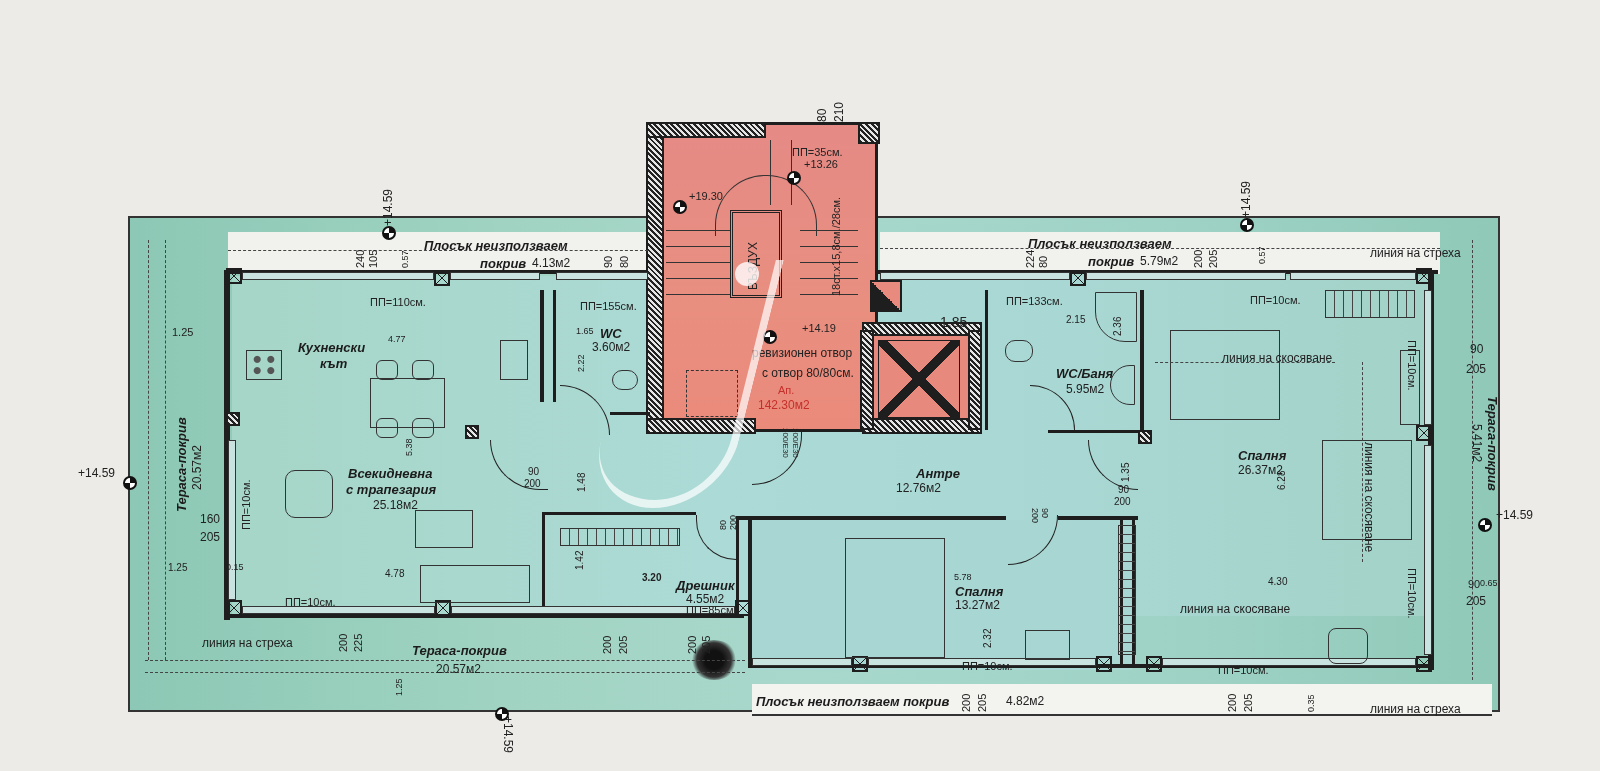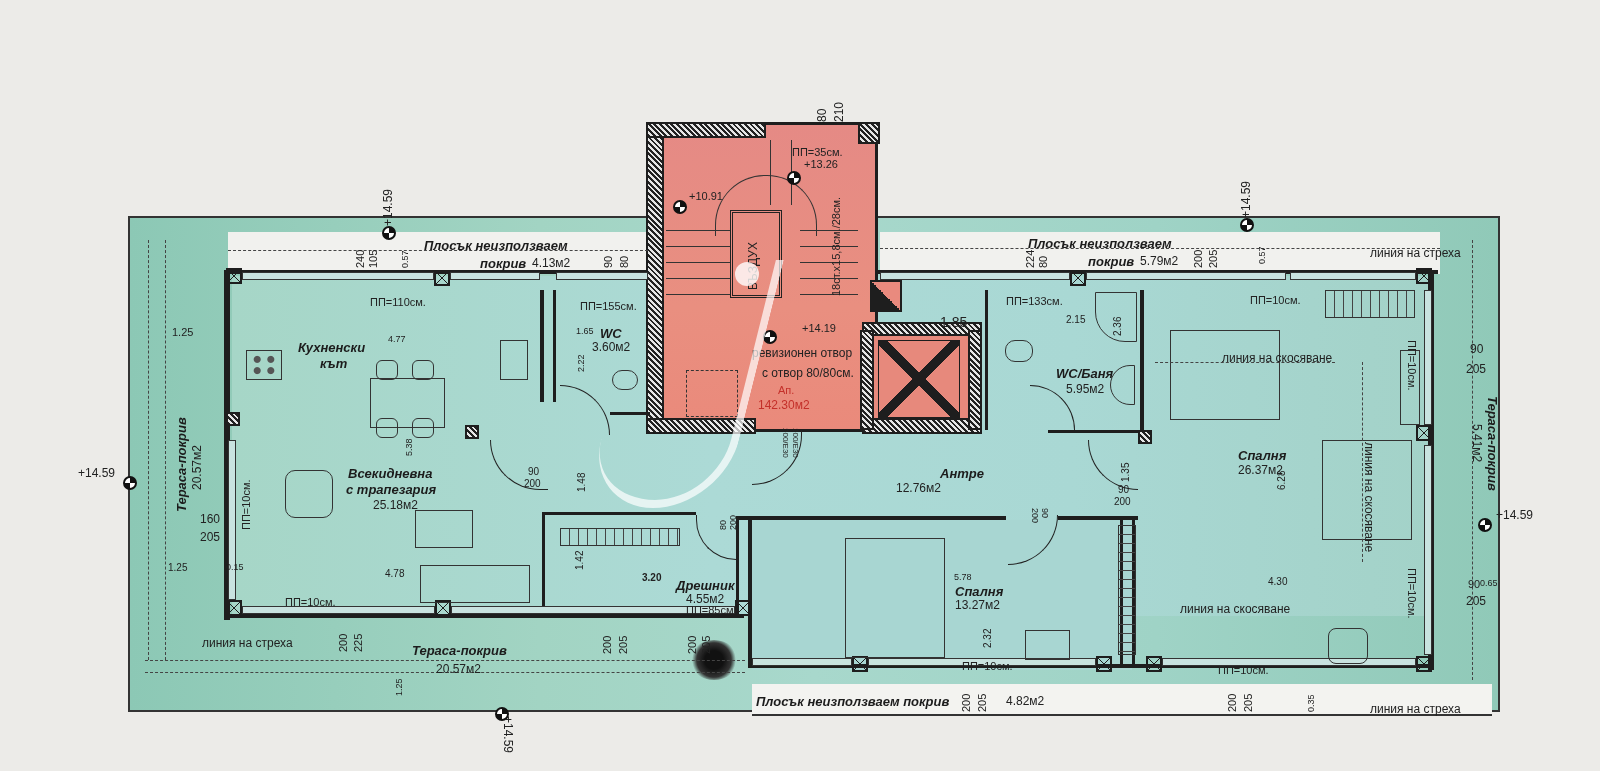--- a/index.html
+++ b/index.html
@@ -165,21 +165,21 @@
   <div class="marker" style="left:763px;top:330px;"></div>
 
   <span class="num vert" style="left:381px;top:226px;font-size:12px;">+14.59</span>
   <span class="num vert" style="left:1239px;top:218px;font-size:12px;">+14.59</span>
   <span class="num" style="left:78px;top:466px;font-size:12px;">+14.59</span>
   <span class="num" style="left:1496px;top:508px;font-size:12px;">+14.59</span>
   <span class="num vert90" style="left:515px;top:716px;font-size:12px;">+14.59</span>
 
   <span class="num" style="left:792px;top:146px;">ПП=35см.</span>
   <span class="num" style="left:804px;top:158px;">+13.26</span>
-  <span class="num" style="left:689px;top:190px;">+10.91</span>
+  <span class="num" style="left:689px;top:190px;">+19.30</span>
   <span class="num" style="left:778px;top:322px;margin-left:24px;">+14.19</span>
   <span class="num vert" style="left:746px;top:290px;font-size:12px;">ВЪЗДУХ</span>
   <span class="num vert" style="left:830px;top:296px;">18ст.х15,8см./28см.</span>
   <span class="num" style="left:752px;top:346px;font-size:12px;">ревизионен отвор</span>
   <span class="num" style="left:762px;top:366px;font-size:12px;">с отвор 80/80см.</span>
   <span class="num" style="left:778px;top:384px;color:#c4302a;">Ап.</span>
   <span class="num" style="left:758px;top:398px;font-size:12px;color:#c4302a;">142.30м2</span>
   <span class="num vert90" style="left:800px;top:428px;font-size:8px;">100/Е30</span>
   <span class="num vert90" style="left:790px;top:428px;font-size:8px;">200/Е30</span>
   <span class="num vert" style="left:815px;top:122px;font-size:12px;">80</span>
@@ -196,21 +196,21 @@
 
   <span class="lbl" style="left:298px;top:340px;">Кухненски</span>
   <span class="lbl" style="left:320px;top:356px;">кът</span>
   <span class="lbl" style="left:348px;top:466px;">Всекидневна</span>
   <span class="lbl" style="left:346px;top:482px;">с трапезария</span>
   <span class="area" style="left:373px;top:498px;">25.18м2</span>
   <span class="lbl" style="left:600px;top:326px;">WC</span>
   <span class="area" style="left:592px;top:340px;">3.60м2</span>
   <span class="lbl" style="left:1056px;top:366px;">WC/Баня</span>
   <span class="area" style="left:1066px;top:382px;">5.95м2</span>
-  <span class="lbl" style="left:940px;top:466px;">Антре</span>
+  <span class="lbl" style="left:916px;top:466px;">Антре</span>
   <span class="area" style="left:896px;top:481px;">12.76м2</span>
   <span class="lbl" style="left:676px;top:578px;">Дрешник</span>
   <span class="area" style="left:686px;top:592px;">4.55м2</span>
   <span class="num" style="left:686px;top:604px;">ПП=85см.</span>
   <span class="lbl" style="left:955px;top:584px;">Спалня</span>
   <span class="area" style="left:955px;top:598px;">13.27м2</span>
   <span class="lbl" style="left:1238px;top:448px;">Спалня</span>
   <span class="area" style="left:1238px;top:463px;">26.37м2</span>
   <span class="lbl vert" style="left:174px;top:512px;">Тераса-покрив</span>
   <span class="area vert" style="left:190px;top:490px;">20.57м2</span>

